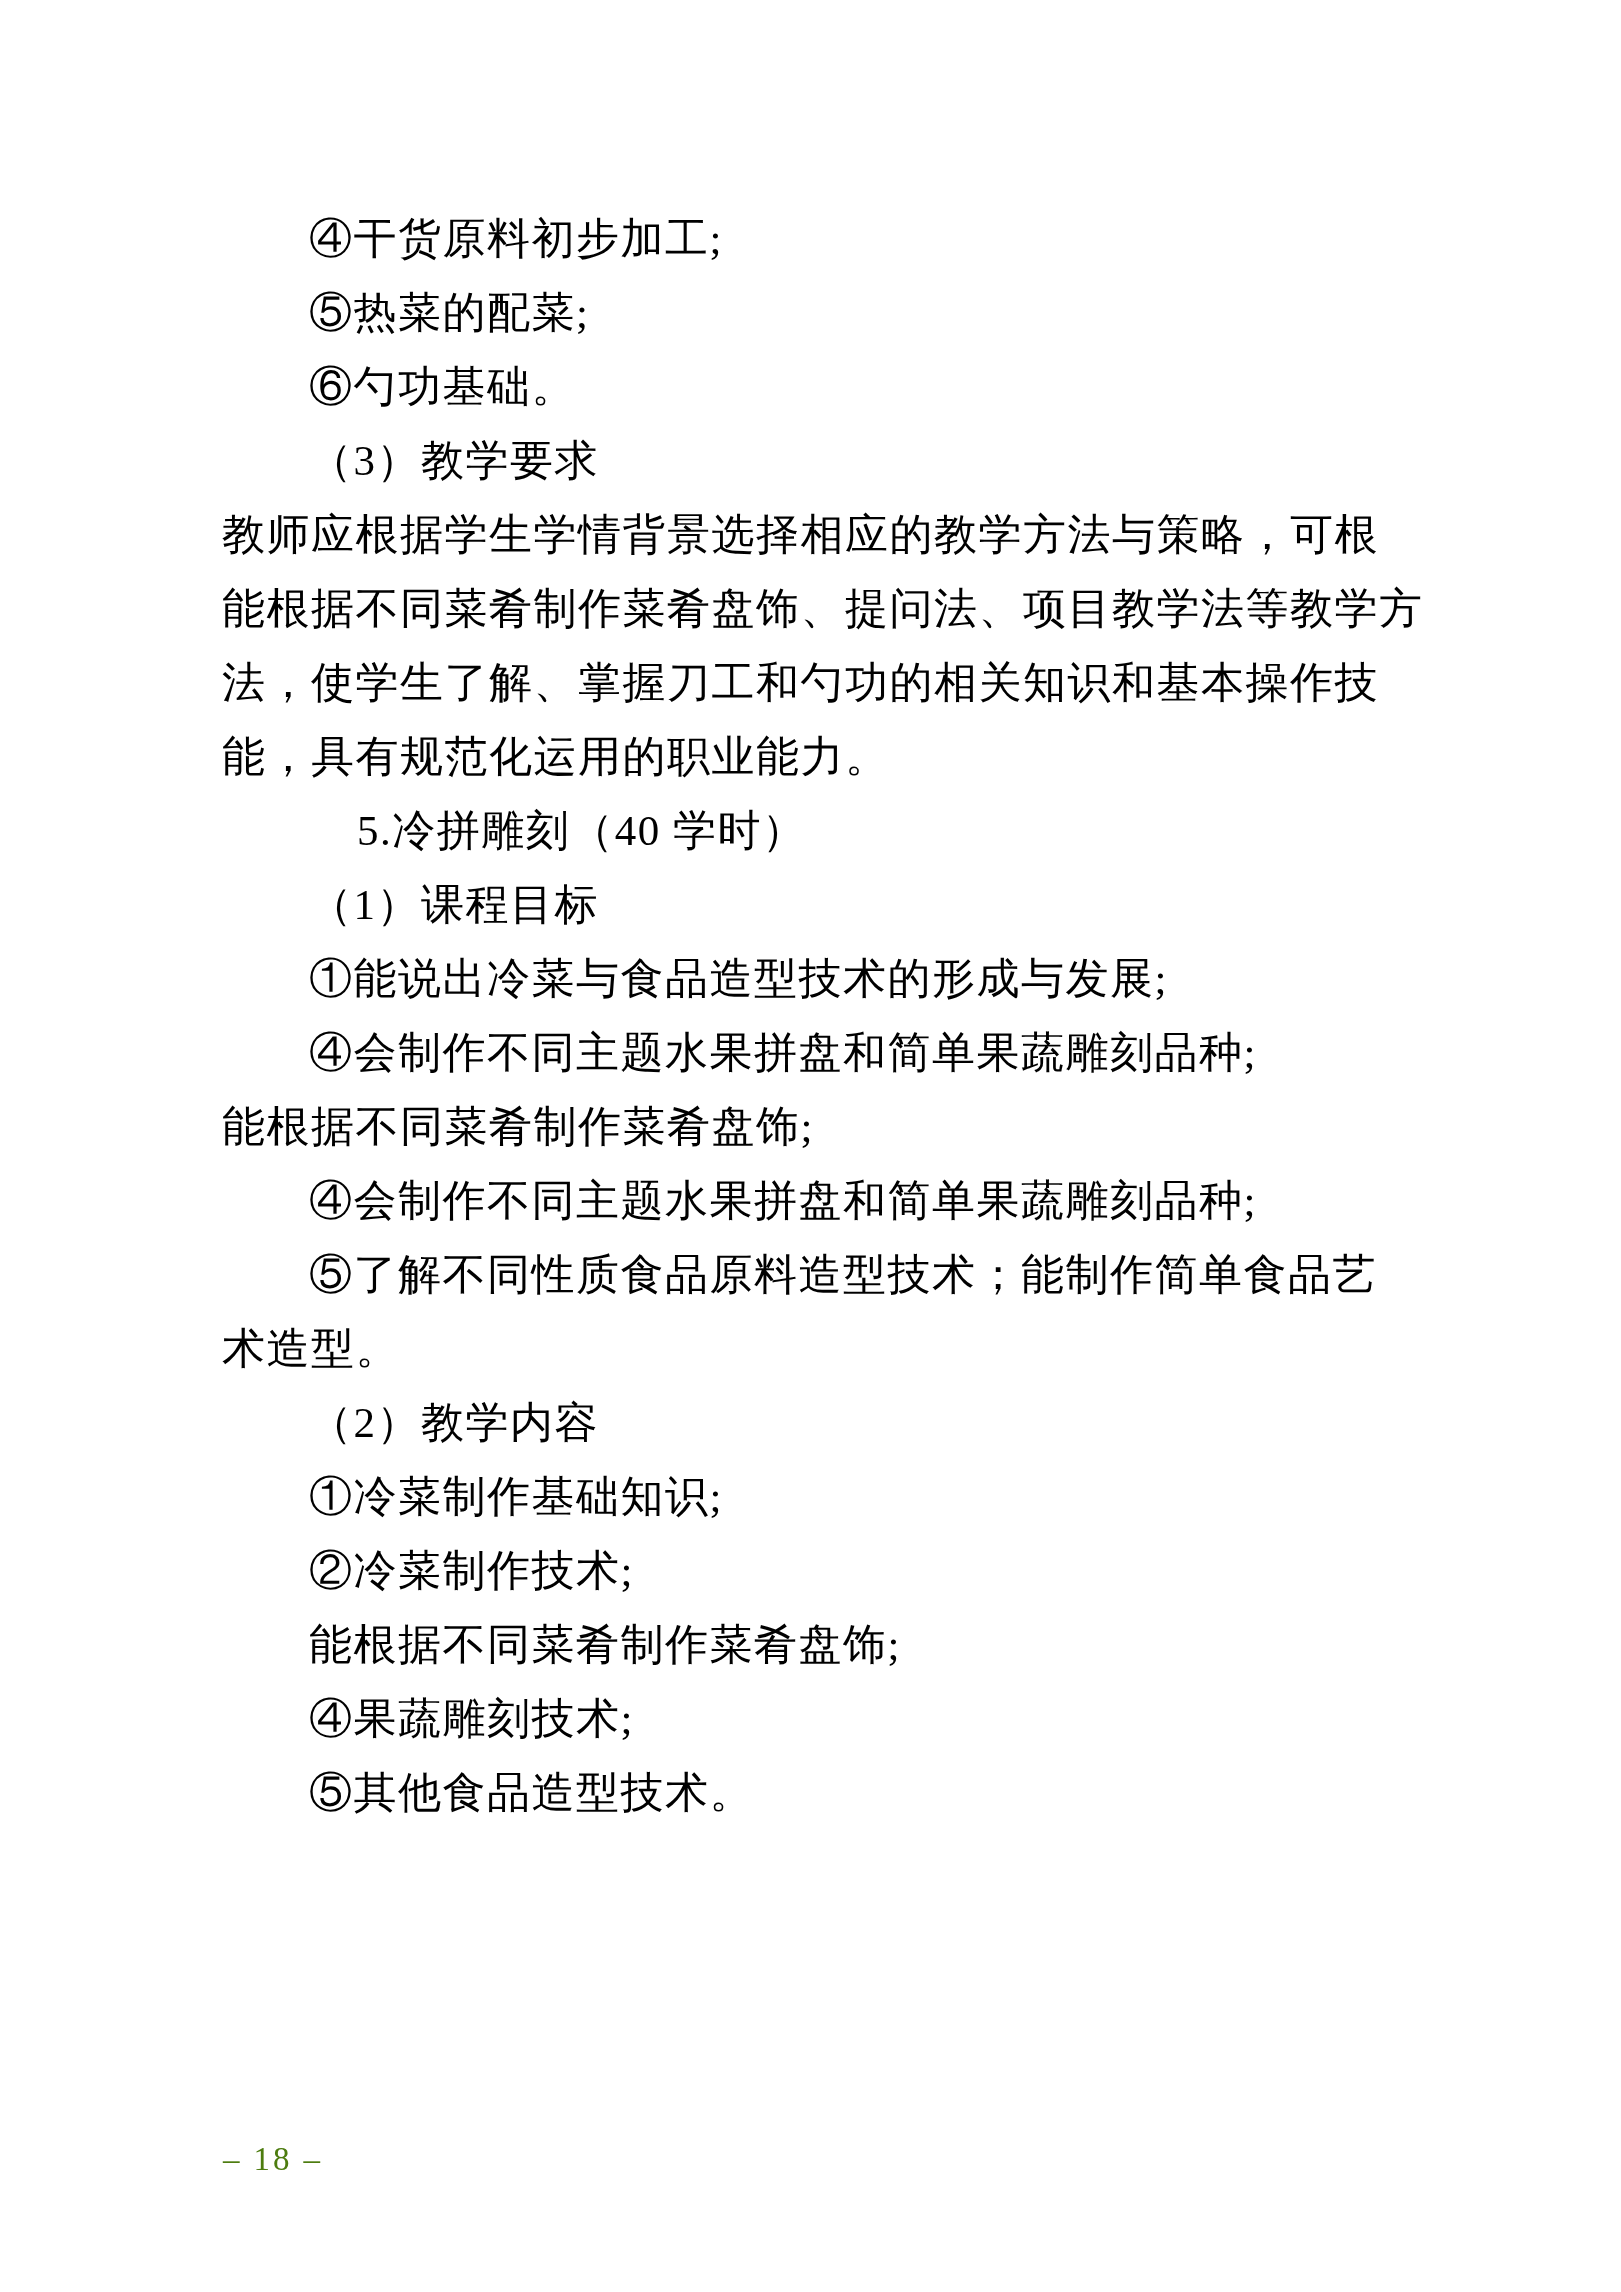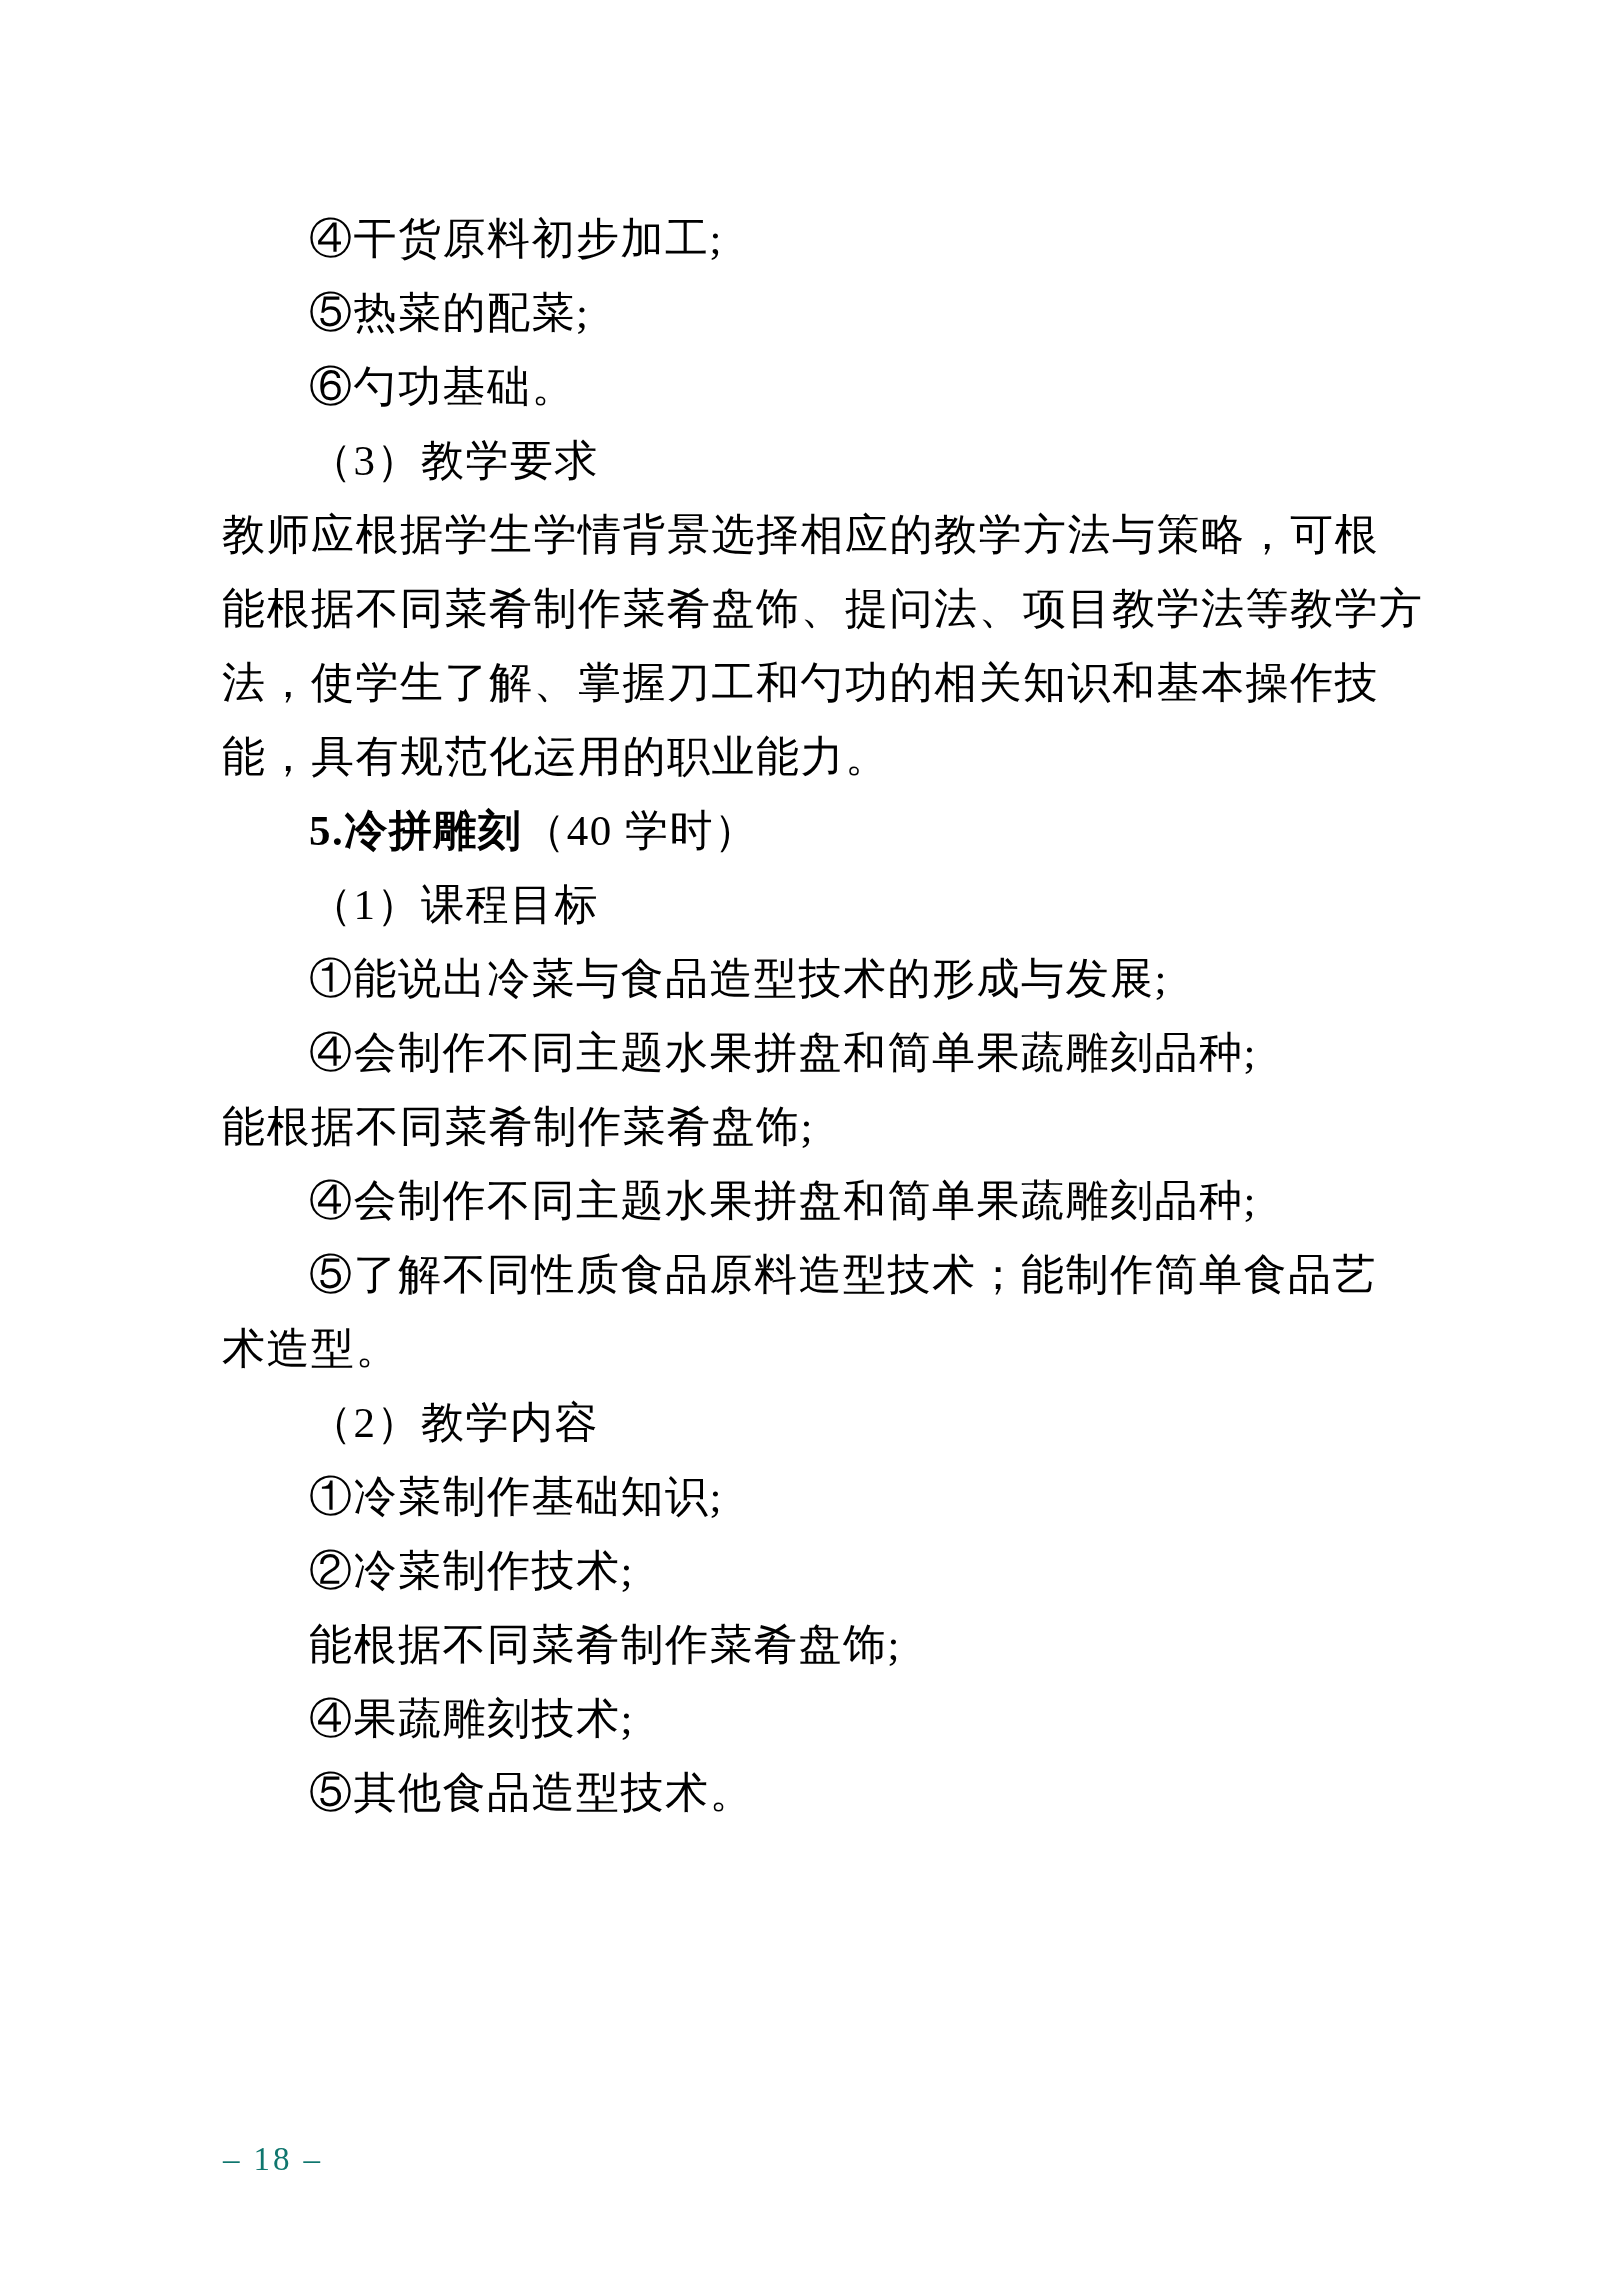--- a/index.html
+++ b/index.html
@@ -26,30 +26,31 @@
     font-size: 43px;
     line-height: 74px;
     letter-spacing: 1.5px;
     white-space: nowrap;
     text-align: left;
   }
   .line.indent {
     padding-left: 87px;
   }
   .bold {
-    font-weight: 700;
+    font-weight: 400;
+    margin-left: 48px;
   }
   .footer {
     position: absolute;
     left: 223px;
     top: 2140px;
     font-size: 33px;
     line-height: 39px;
     letter-spacing: 2.9px;
-    color: #0f766e;
+    color: #4d7c0f;
   }
 </style>
 </head>
 <body>
 
 <div class="page">
   <div class="content">
     <div class="line indent">④干货原料初步加工;</div>
     <div class="line indent">⑤热菜的配菜;</div>
     <div class="line indent">⑥勺功基础。</div>

